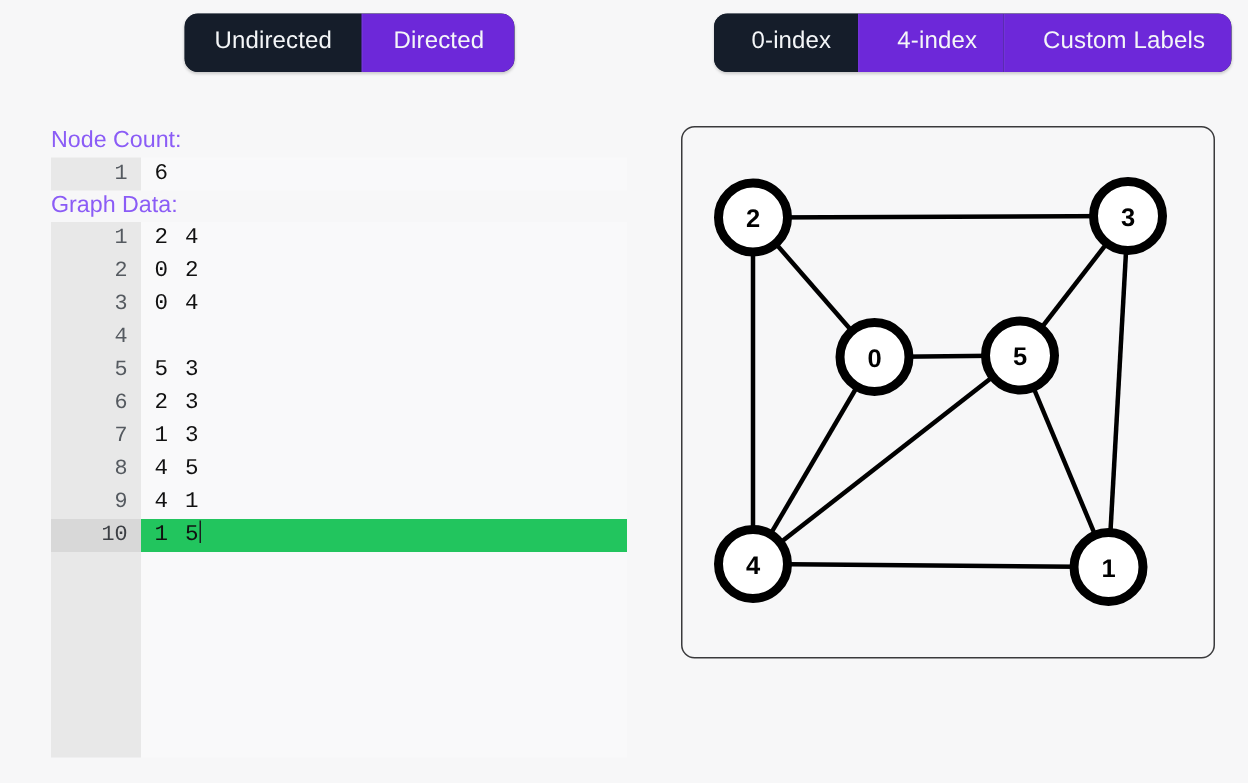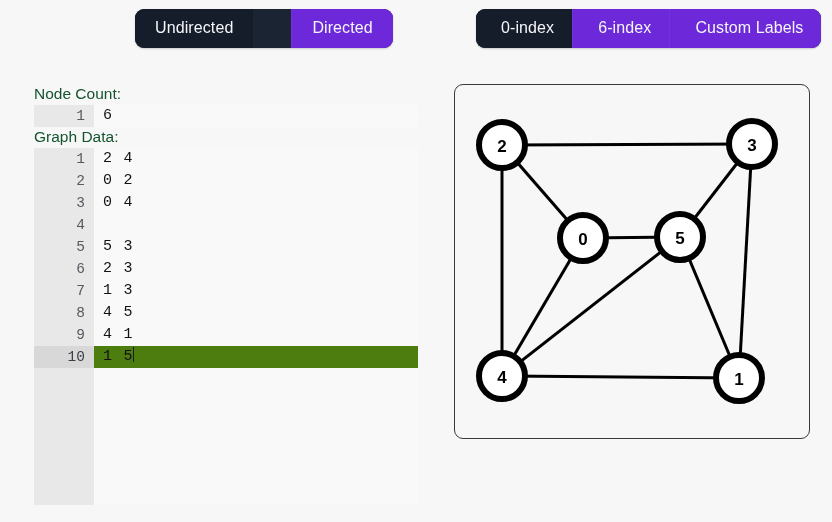--- a/index.html
+++ b/index.html
@@ -26,45 +26,45 @@
     padding:11px 18px 12px 18px;
     color:#f4f6f8;
     background:#6d28d9;
     white-space:nowrap;
     letter-spacing:.1px;
     cursor:pointer;
     user-select:none;
   }
   .seg.active{background:#151d2a;}
   .seg + .seg{border-left:1px solid rgba(255,255,255,.05);}
-  #toggle-direction{left:135px;top:9px;gap:38px;}
+  #toggle-direction{left:123px;top:9px;}
   #toggle-direction .seg{padding-left:20px;padding-right:20px;}
   #toggle-indexing{left:476px;top:9px;}
   #toggle-indexing .seg{padding-left:25px;padding-right:18px;}
 
   
   .editor-col{position:absolute;left:34px;top:84px;width:384px;}
   .field-label{
     font-size:15.5px;
     line-height:20px;
-    color:#14532d;
+    color:#8b5cf6;
     margin:0 0 1px 0;
   }
   .code-editor{
     position:relative;
     background:#f9f9fa;
     font-family:"Liberation Mono", monospace;
     font-size:15px;
   }
   .code-row{
     display:flex;
     height:22px;
     align-items:center;
   }
-  .code-row.current .code-text{background:#4d7c0f;}
+  .code-row.current .code-text{background:#22c55e;}
   .gutter{
     width:60px;
     min-width:60px;
     text-align:right;
     padding-right:9px;
     box-sizing:border-box;
     background:#e8e8e8;
     color:#555a60;
     font-size:14.5px;
     line-height:22px;
@@ -120,21 +120,21 @@
 </style>
 </head>
 <body>
 
 <div class="seg-group" id="toggle-direction">
     <div class="seg active">Undirected</div>
     <div class="seg">Directed</div>
   </div>
 <div class="seg-group" id="toggle-indexing">
     <div class="seg active">0-index</div>
-    <div class="seg">6-index</div>
+    <div class="seg">4-index</div>
     <div class="seg">Custom Labels</div>
   </div>
 
 <div class="editor-col">
 
   <div class="field-label">Node Count:</div>
   <div class="code-editor" id="node-count-editor">
       <div class="code-row">
         <div class="gutter">1</div>
         <div class="code-text">6</div>

